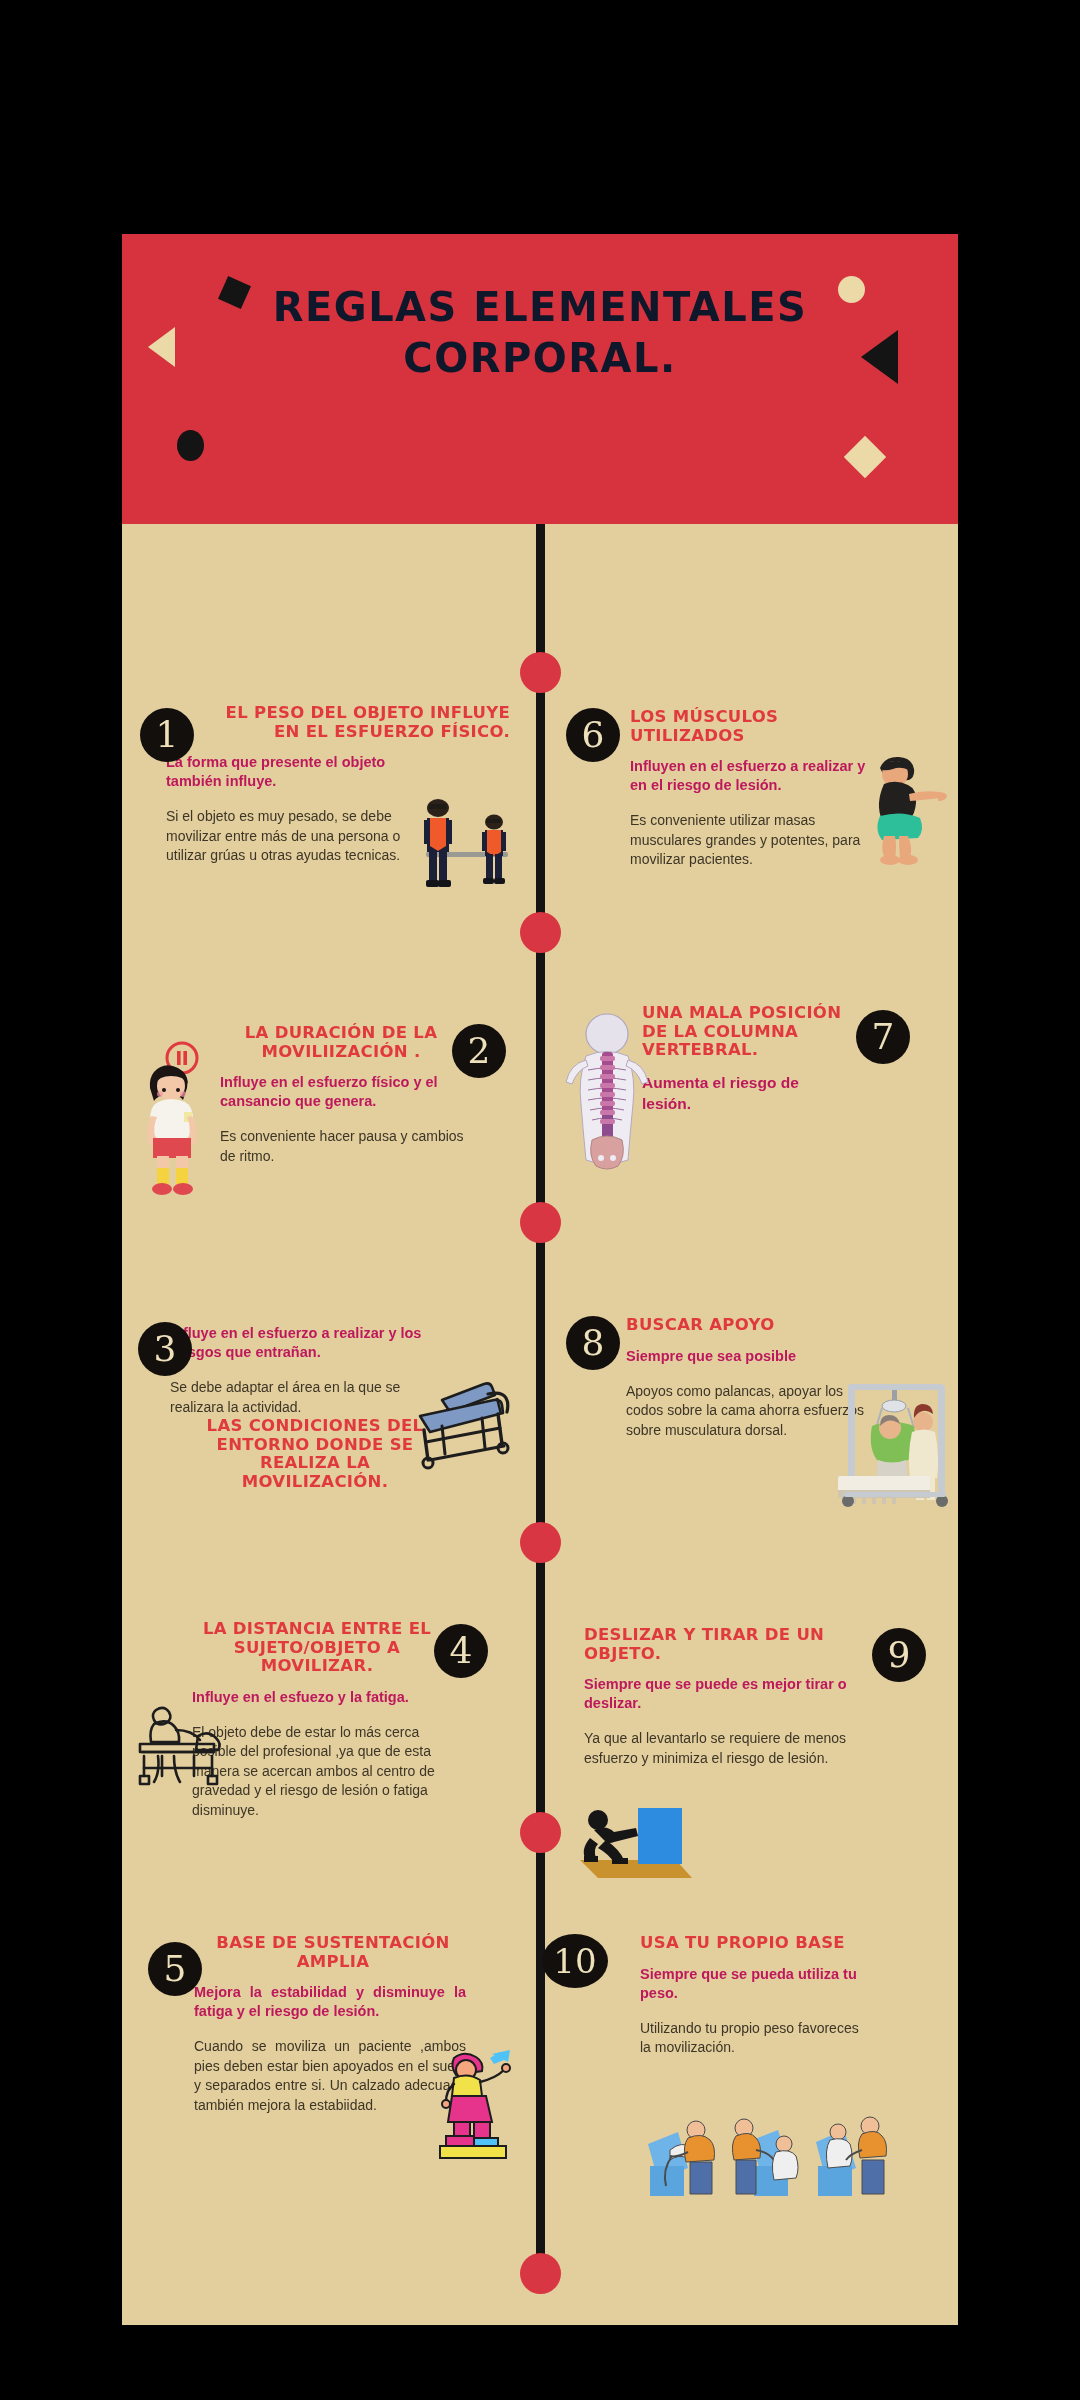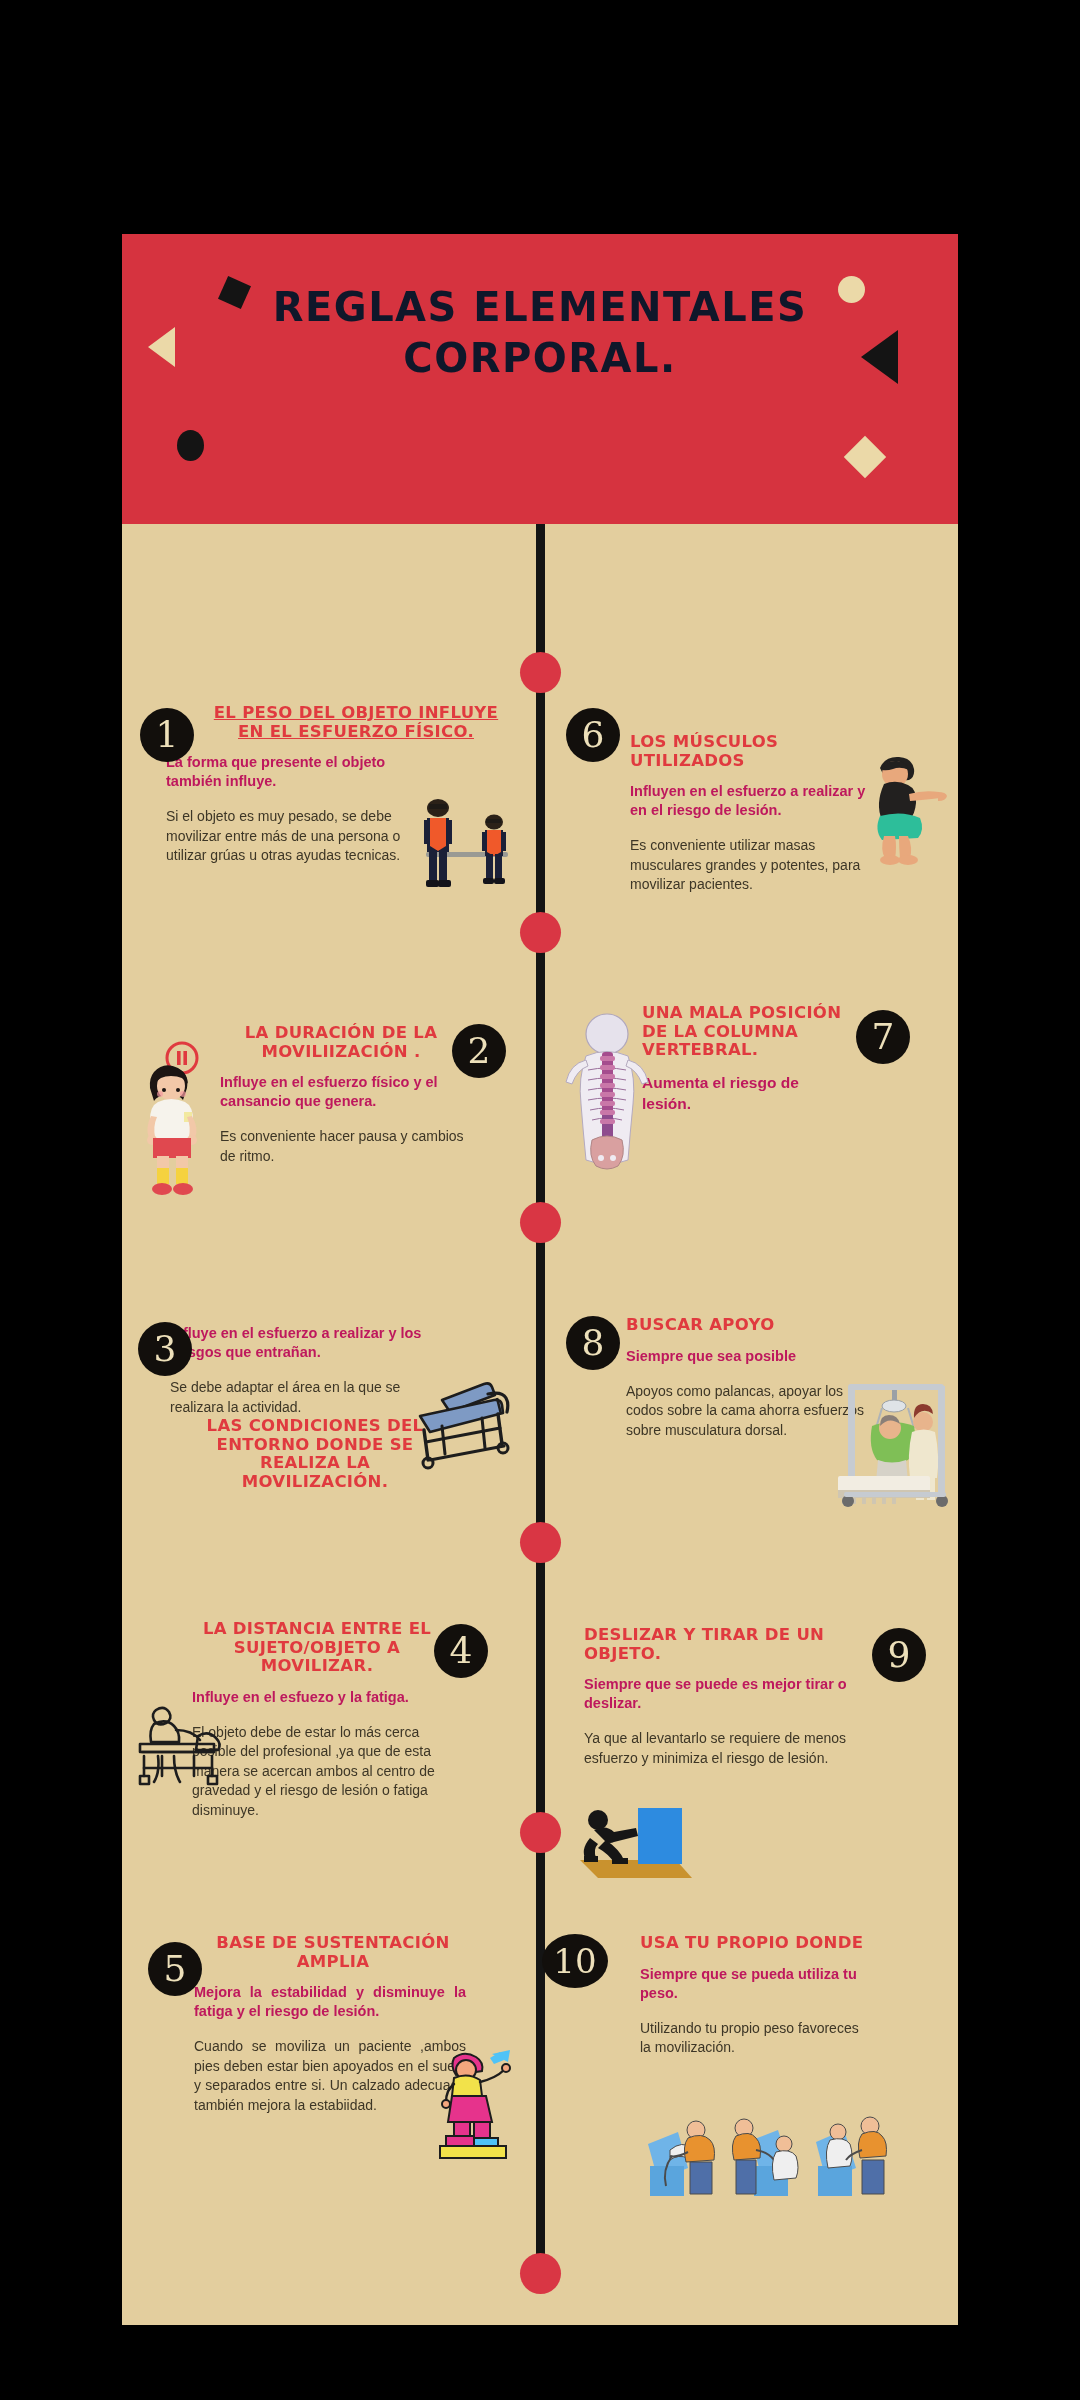--- a/index.html
+++ b/index.html
@@ -108,21 +108,21 @@
   <div class="timeline-dot" style="top:418px"></div>
   <div class="timeline-dot" style="top:678px"></div>
   <div class="timeline-dot" style="top:968px"></div>
   <div class="timeline-dot" style="top:1288px"></div>
   <div class="timeline-dot" style="top:1578px"></div>
   <div class="timeline-dot" style="top:2019px"></div>
 
   <div class="item" style="left:18px;top:470px;width:370px;">
     <div class="badge" style="left:0px;top:4px;">1</div>
     <div style="margin-left:62px;">
-      <div class="head" style="text-align:center;text-decoration:underline;">EL PESO DEL OBJETO INFLUYE EN EL ESFUERZO FÍSICO.</div>
+      <div class="head" style="text-align:right;">EL PESO DEL OBJETO INFLUYE EN EL ESFUERZO FÍSICO.</div>
     </div>
     <div style="margin-left:26px;margin-top:4px;width:250px;">
       <div class="sub">La forma que presente el objeto también influye.</div>
       <div class="body">Si el objeto es muy pesado, se debe movilizar entre más de una persona o utilizar grúas u otras ayudas tecnicas.</div>
     </div>
     <div class="art" style="left:272px;top:88px;">
       <svg width="110" height="110" viewBox="0 0 110 110">
         <rect x="14" y="60" width="82" height="5" rx="2" fill="#9a9a94"></rect>
 
         <ellipse cx="26" cy="16" rx="11" ry="9" fill="#2b2118"></ellipse>
@@ -145,21 +145,21 @@
         <rect x="74" y="62" width="7" height="26" fill="#1b2038"></rect>
         <rect x="83" y="62" width="7" height="26" fill="#1b2038"></rect>
         <rect x="71" y="86" width="11" height="6" rx="2" fill="#13131a"></rect>
         <rect x="82" y="86" width="11" height="6" rx="2" fill="#13131a"></rect>
       </svg>
     </div>
   </div>
 
   <div class="item" style="left:444px;top:474px;width:380px;">
     <div class="badge" style="left:0px;top:0px;">6</div>
-    <div style="margin-left:64px;width:250px;margin-top:25px;">
+    <div style="margin-left:64px;width:250px;">
       <div class="head">LOS MÚSCULOS UTILIZADOS</div>
     </div>
     <div style="margin-left:64px;margin-top:2px;width:255px;">
       <div class="sub">Influyen en el esfuerzo a realizar y en el riesgo de lesión.</div>
       <div class="body">Es conveniente utilizar masas musculares grandes y potentes, para movilizar pacientes.</div>
     </div>
     <div class="art" style="left:288px;top:42px;">
       <svg width="102" height="120" viewBox="0 0 102 120">
         <path d="M26 18 q5 -12 19 -11 q13 1 15 12 q1 8 -5 11 l-22 2 z" fill="#22201f"></path>
         <circle cx="41" cy="24" r="13" fill="#E8A87C"></circle>
@@ -405,21 +405,21 @@
         <rect x="40" y="88" width="26" height="12" fill="#4FC3F7" stroke="#1d1d1d" stroke-width="2"></rect>
         <rect x="14" y="86" width="28" height="12" fill="#E6338C" stroke="#1d1d1d" stroke-width="2"></rect>
         <rect x="8" y="96" width="66" height="12" fill="#F2E24A" stroke="#1d1d1d" stroke-width="2"></rect>
       </svg>
     </div>
   </div>
 
   <div class="item" style="left:434px;top:1700px;width:400px;">
     <div class="badge wide" style="left:-14px;top:0px;">10</div>
     <div style="margin-left:84px;width:260px;">
-      <div class="head">USA TU PROPIO DONDE</div>
+      <div class="head">USA TU PROPIO BASE</div>
     </div>
     <div style="margin-left:84px;margin-top:8px;width:230px;">
       <div class="sub">Siempre que se pueda utiliza tu peso.</div>
       <div class="body">Utilizando tu propio peso favoreces la movilización.</div>
     </div>
     <div class="art" style="left:88px;top:176px;">
       <svg width="250" height="96" viewBox="0 0 250 96">
 
         <g>
           <path d="M4 34 L34 22 l10 36 l-30 12 z" fill="#6FB4E8"></path>

